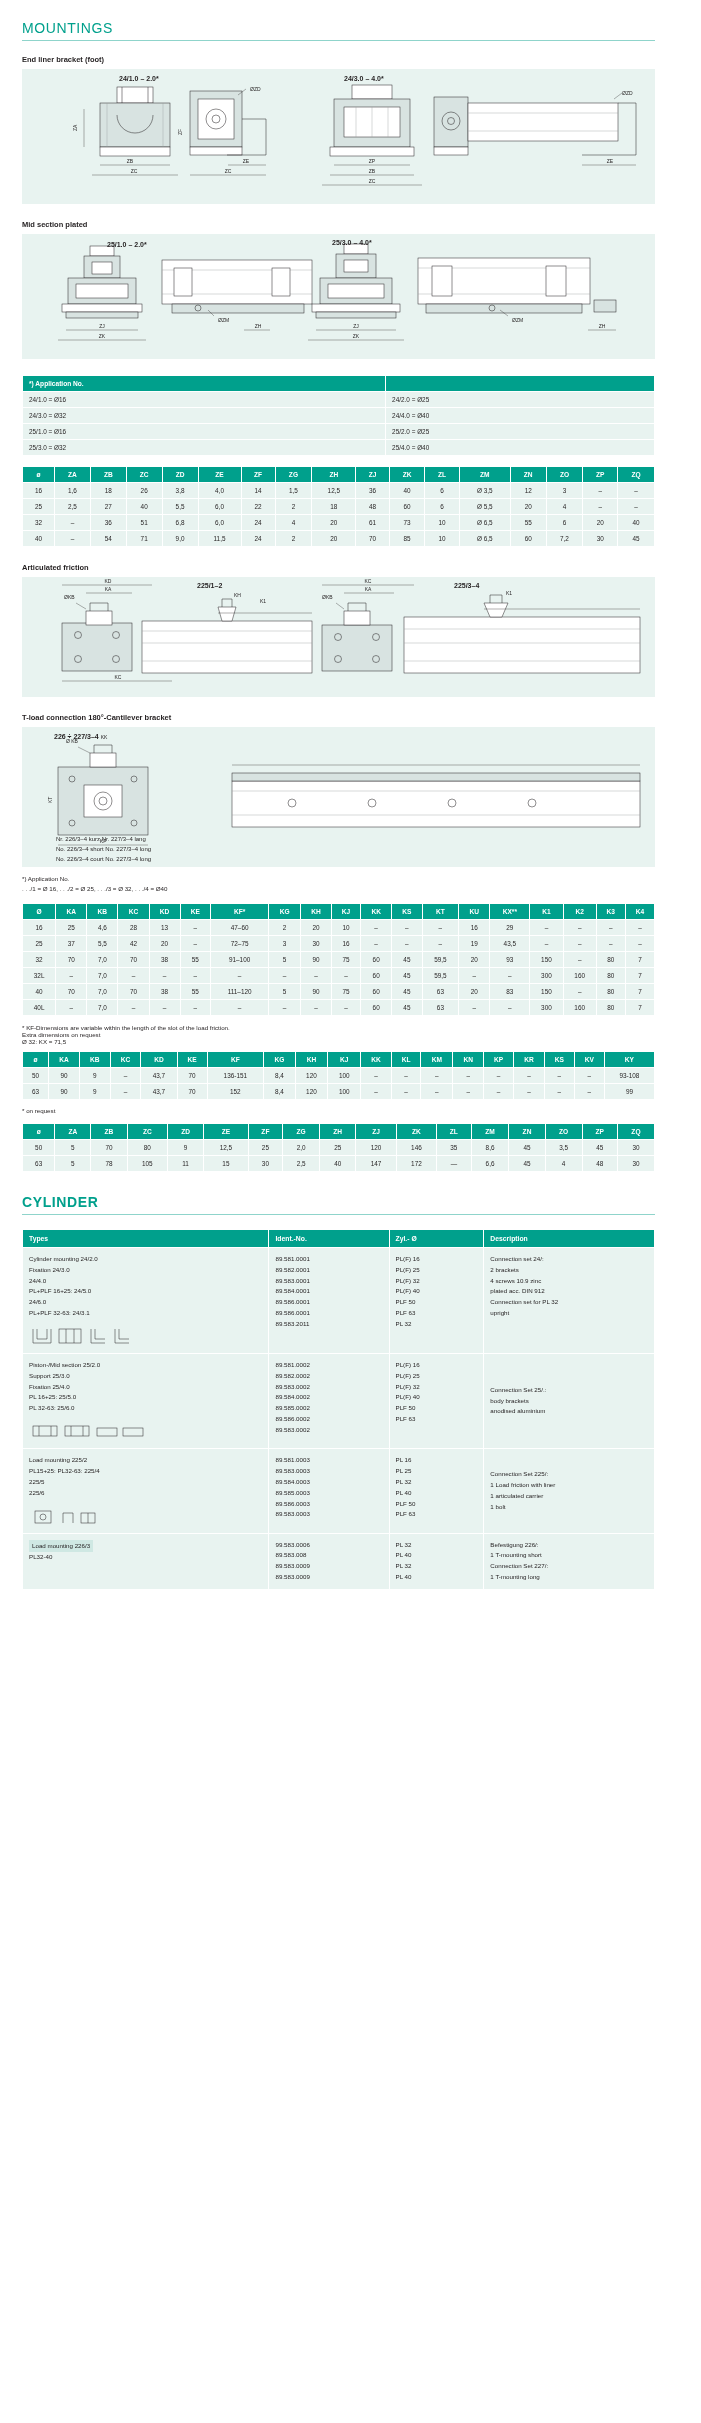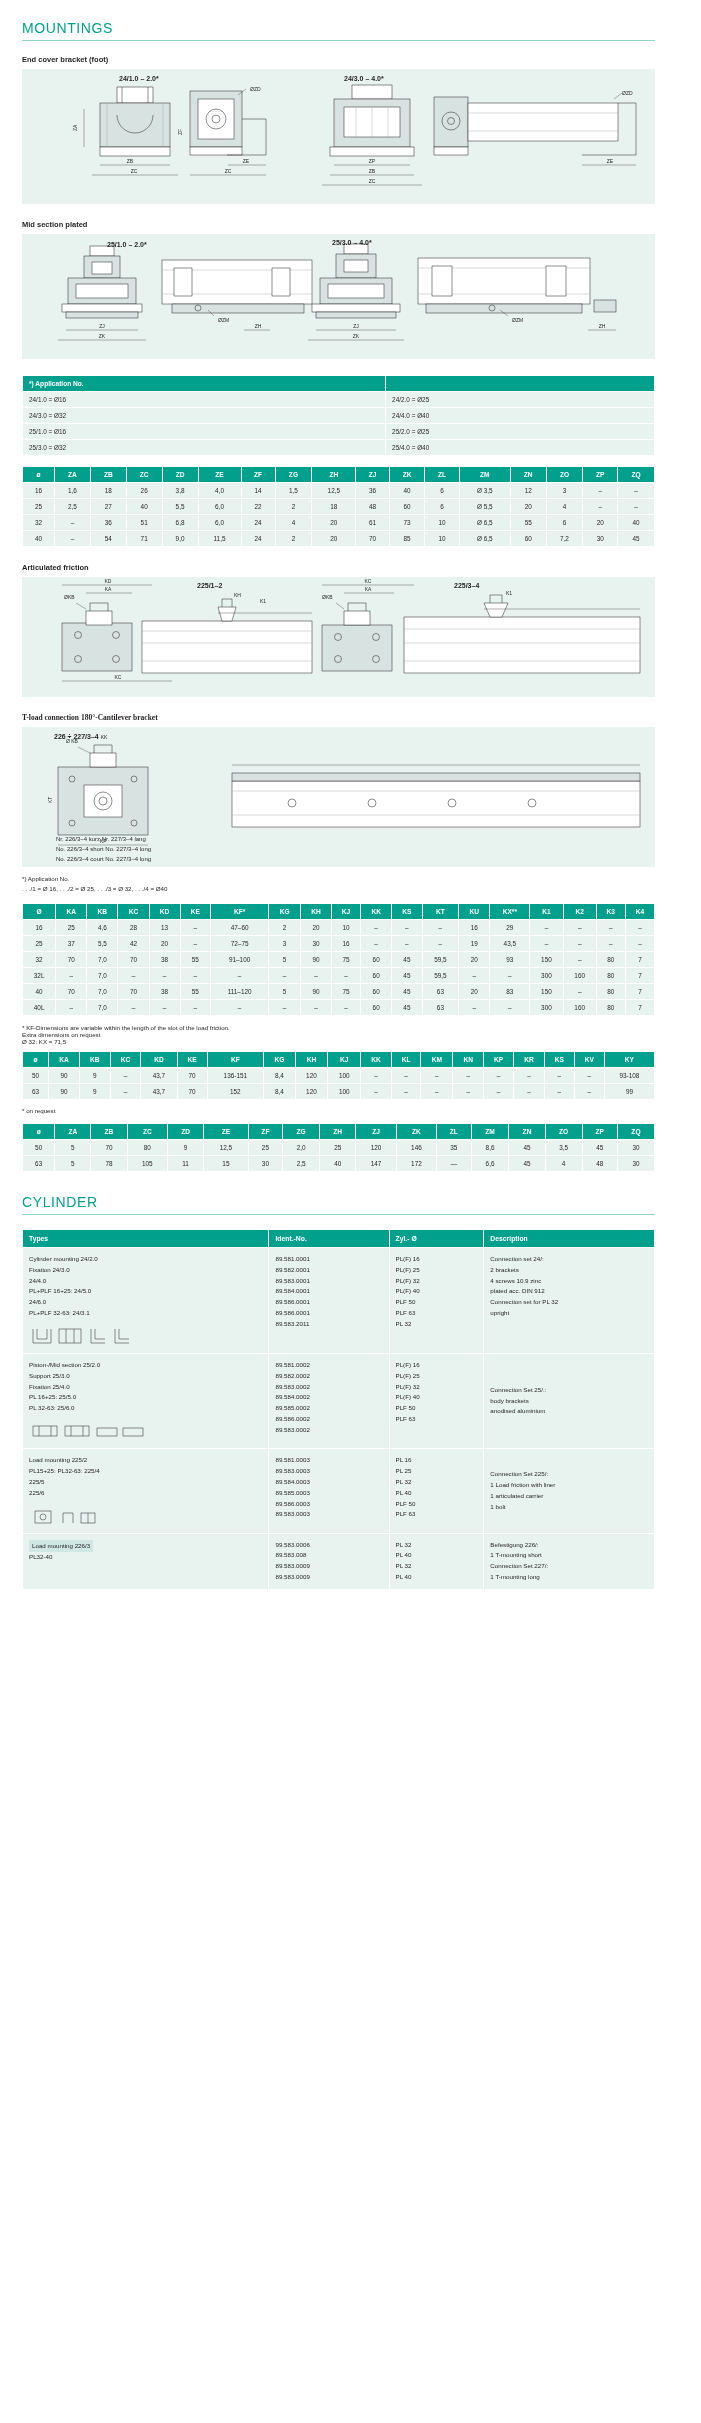--- a/index.html
+++ b/index.html
@@ -112,21 +112,21 @@
   .txt { font-family:"Liberation Sans", sans-serif; font-size:5px; fill:#231f20; }
 </style>
 </head>
 <body>
 
 <div class="page">
 
   <h1 class="section-title">MOUNTINGS</h1>
   <div class="rule-teal"></div>
 
-  <div class="sub-title">End cover bracket (foot)</div>
+  <div class="sub-title">End liner bracket (foot)</div>
   <div class="figbox" style="height:135px;">
     <svg viewBox="0 0 657 135" width="657" height="135">
 
       <g>
         <rect x="95" y="18" width="36" height="16" class="fillwhite"></rect>
         <line x1="100" y1="18" x2="100" y2="34" class="ln"></line>
         <line x1="126" y1="18" x2="126" y2="34" class="ln"></line>
         <rect x="78" y="34" width="70" height="44" class="fillgray"></rect>
         <path d="M95 46 a18 18 0 0 0 36 0" class="ln" fill="#e8f3f0"></path>
         <rect x="78" y="78" width="70" height="9" class="fillwhite"></rect>
@@ -445,21 +445,21 @@
         <path d="M468 40 L462 26 L486 26 L480 40 Z" class="lnf"></path>
         <path d="M468 26 L468 18 L480 18 L480 26" class="ln"></path>
         <text class="txt" x="484" y="18">K1</text>
         <line x1="462" y1="32" x2="618" y2="32" class="dim"></line>
       </g>
     </svg>
     <div class="fig-label" style="left:175px; top:5px;">225/1–2</div>
     <div class="fig-label" style="left:432px; top:5px;">225/3–4</div>
   </div>
 
-  <div class="sub-title" style="margin-top:16px;font-family:Liberation Serif, serif;">T-load connection 180°-Cantilever bracket</div>
+  <div class="sub-title" style="margin-top:16px;">T-load connection 180°-Cantilever bracket</div>
   <div class="figbox" style="height:140px;">
     <svg viewBox="0 0 657 140" width="657" height="140">
 
       <g>
         <rect x="36" y="40" width="90" height="68" class="fillgray"></rect>
         <circle cx="50" cy="52" r="3" class="ln"></circle>
         <circle cx="50" cy="96" r="3" class="ln"></circle>
         <circle cx="112" cy="52" r="3" class="ln"></circle>
         <circle cx="112" cy="96" r="3" class="ln"></circle>
         <rect x="62" y="58" width="38" height="32" class="fillwhite"></rect>
@@ -787,21 +787,21 @@
         <td>—</td>
         <td>6,6</td>
         <td>45</td>
         <td>4</td>
         <td>48</td>
         <td>30</td>
       </tr>
     </tbody>
   </table>
 
-  <h1 class="section-title" style="margin-top:22px;">CYLINDER</h1>
+  <h1 class="section-title" style="margin-top:22px;font-weight:bold;">CYLINDER</h1>
   <div class="rule-teal"></div>
 
   <table class="cyl">
     <thead>
         <tr>
       <th class="col-types">Types</th>
       <th class="col-ident">Ident.-No.</th>
       <th class="col-zyl">Zyl.- Ø</th>
       <th class="col-desc">Description</th>
     </tr>

